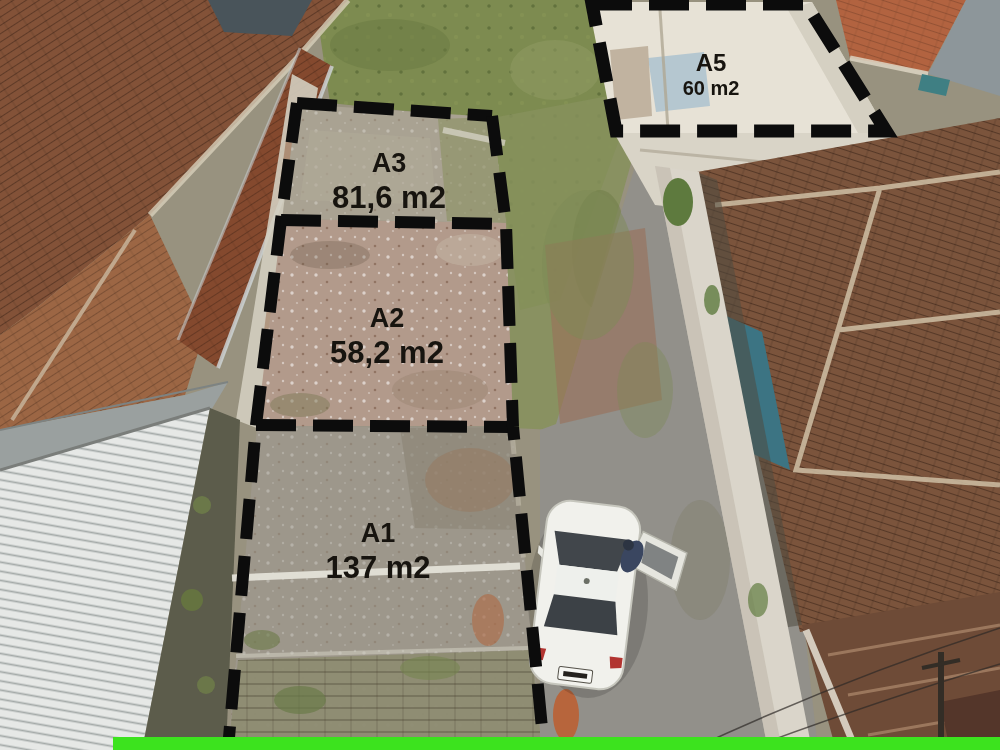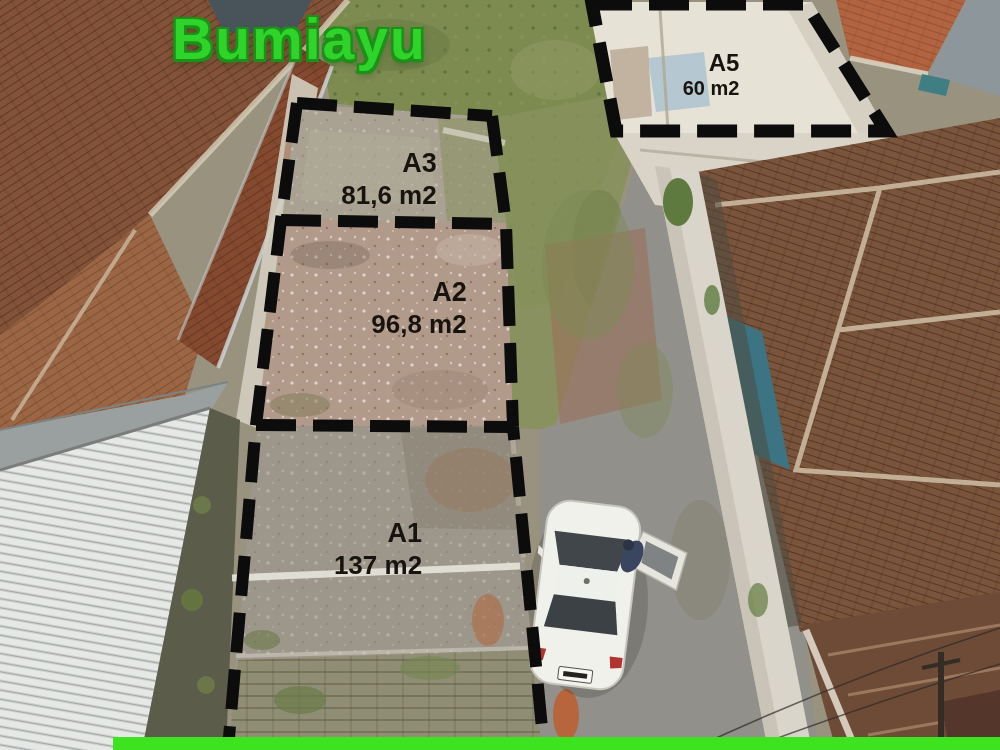--- a/index.html
+++ b/index.html
@@ -13,27 +13,27 @@
     position:absolute; left:172px; top:6px;
     font-size:57px; font-weight:bold; letter-spacing:2px;
     color:#2fd42a;
     text-shadow:
       2.5px 2.5px 0 #1b9117, -2.5px 2.5px 0 #1b9117,
       2.5px -2.5px 0 #1b9117, -2.5px -2.5px 0 #1b9117,
       0 3px 1px #157a12, 0 5px 8px rgba(0,50,0,.35);
   }
   .plot-label {
     position:absolute; transform:translateX(-50%);
-    text-align:right; color:#17140f; font-weight:bold; line-height:1.18;
+    text-align:center; color:#17140f; font-weight:bold; line-height:1.18;
     white-space:nowrap;
   }
   .plot-label .pid   { display:block; font-size:27px; }
-  .plot-label .parea { display:block; font-size:26px; }
+  .plot-label .parea { display:block; font-size:31px; }
   .lbl-a3 { left:389px; top:148px; }
-  .lbl-a2 { left:387px; top:277px;margin-left:32px; }
+  .lbl-a2 { left:387px; top:303px; }
   .lbl-a1 { left:378px; top:518px; }
   .lbl-a5 { left:711px; top:49px; }
   .lbl-a5 .pid   { font-size:24px; }
   .lbl-a5 .parea { font-size:20px; }
 </style>
 </head>
 <body>
 
 <div class="stage">
 
@@ -217,29 +217,28 @@
       <path d="M297,103 L492,116"></path>
       <path d="M281,220 L506,224"></path>
       <path d="M256,425 L513,427"></path>
       <path d="M492,116 L506,224 L513,427 L544,749"></path>
       <path d="M592,4 L806,4 L886,131 L616,131 Z" stroke-width="13"></path>
     </g>
 
     <rect x="113" y="737" width="887" height="13" fill="#3ce31e"></rect>
   </svg>
 
-  <div class="overlay-title">Bumiayu</div>
 
   <div class="plot-label lbl-a3">
     <span class="pid">A3</span>
     <span class="parea">81,6 m2</span>
   </div>
   <div class="plot-label lbl-a2">
     <span class="pid">A2</span>
-    <span class="parea">96,8 m2</span>
+    <span class="parea">58,2 m2</span>
   </div>
   <div class="plot-label lbl-a1">
     <span class="pid">A1</span>
     <span class="parea">137 m2</span>
   </div>
   <div class="plot-label lbl-a5">
     <span class="pid">A5</span>
     <span class="parea">60 m2</span>
   </div>
 

